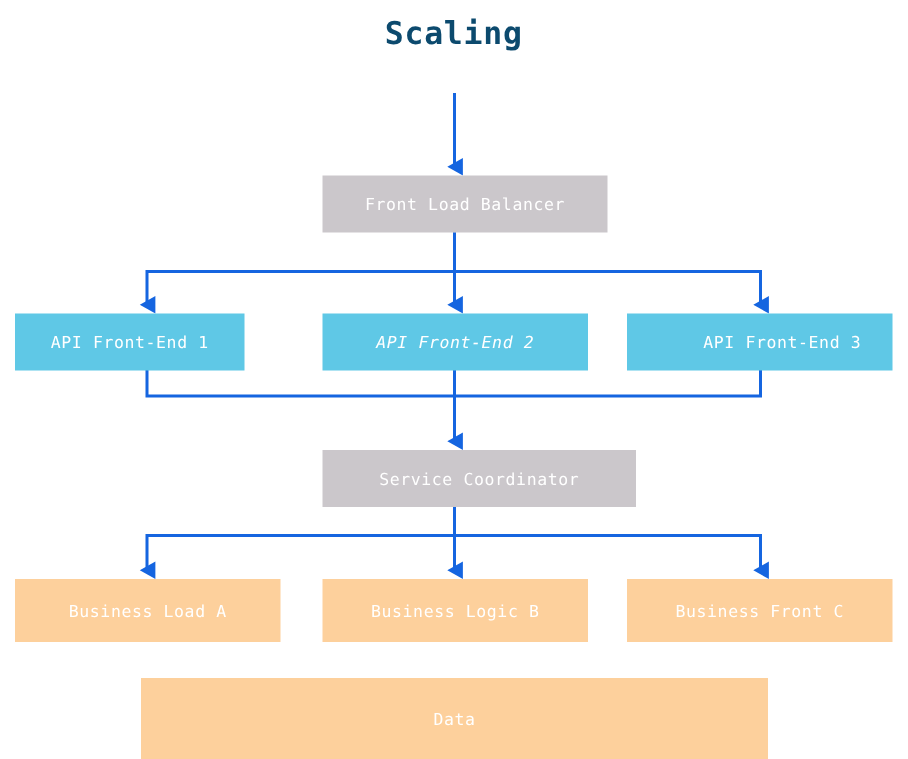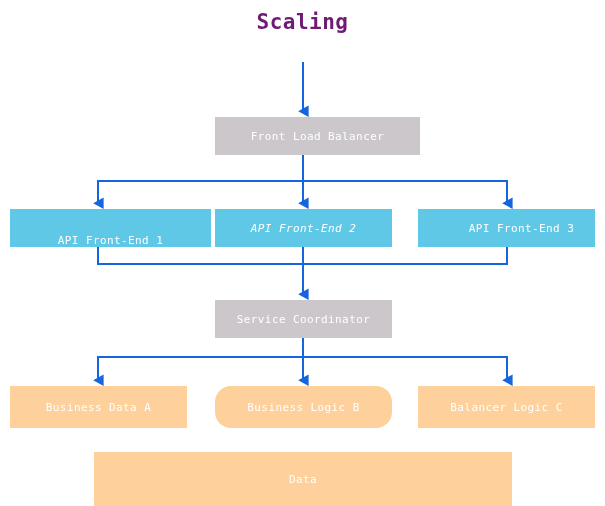--- a/index.html
+++ b/index.html
@@ -19,21 +19,21 @@
   }
   #title {
     position: absolute;
     left: 0;
     top: 10px;
     width: 605px;
     text-align: center;
     font-family: "DejaVu Sans Mono", monospace;
     font-size: 21px;
     font-weight: bold;
-    color: #701a75;
+    color: #0c4a6e;
     letter-spacing: 0.5px;
   }
   .node {
     position: absolute;
     box-sizing: border-box;
     display: flex;
     align-items: center;
     justify-content: center;
     font-family: "DejaVu Sans Mono", monospace;
     font-size: 11px;
@@ -97,45 +97,45 @@
       <path d="M303,338 L303,357 L98,357 L98,380" stroke="#1565e0" stroke-width="2" fill="none" marker-end="url(#arrowhead)"></path>
     </g>
     <g>
       <path d="M303,338 L303,380" stroke="#1565e0" stroke-width="2" fill="none" marker-end="url(#arrowhead)"></path>
     </g>
     <g>
       <path d="M303,338 L303,357 L507,357 L507,380" stroke="#1565e0" stroke-width="2" fill="none" marker-end="url(#arrowhead)"></path>
     </g>
   </svg>
 
-  <div class="node gray" style="left:215px; top:117px; width:205px; height:38px;">
+  <div class="node gray" style="left:215px; top:117px; width:190px; height:38px;">
     <span>Front Load Balancer</span>
   </div>
 
-  <div class="node cyan" style="left:10px; top:209px; width:201px; height:38px;align-items:flex-end;">
+  <div class="node cyan" style="left:10px; top:209px; width:153px; height:38px;">
     <span>API Front-End 1</span>
   </div>
   <div class="node cyan" style="left:215px; top:209px; width:177px; height:38px;font-style:italic;">
     <span>API Front-End 2</span>
   </div>
   <div class="node cyan" style="left:418px; top:209px; width:177px; height:38px;padding-left:30px;">
     <span>API Front-End 3</span>
   </div>
 
-  <div class="node gray" style="left:215px; top:300px; width:177px; height:38px;justify-content:center;">
+  <div class="node gray" style="left:215px; top:300px; width:209px; height:38px;justify-content:center;">
     <span>Service Coordinator</span>
   </div>
 
   <div class="node orange" style="left:10px; top:386px; width:177px; height:42px;">
-    <span>Business Data A</span>
+    <span>Business Load A</span>
   </div>
-  <div class="node orange" style="left:215px; top:386px; width:177px; height:42px;border-radius:16px;">
+  <div class="node orange" style="left:215px; top:386px; width:177px; height:42px;">
     <span>Business Logic B</span>
   </div>
   <div class="node orange" style="left:418px; top:386px; width:177px; height:42px;">
-    <span>Balancer Logic C</span>
+    <span>Business Front C</span>
   </div>
 
   <div class="node orange" style="left:94px; top:452px; width:418px; height:55px;">
     <span>Data</span>
   </div>
 
 </div>
 
 </body></html>

